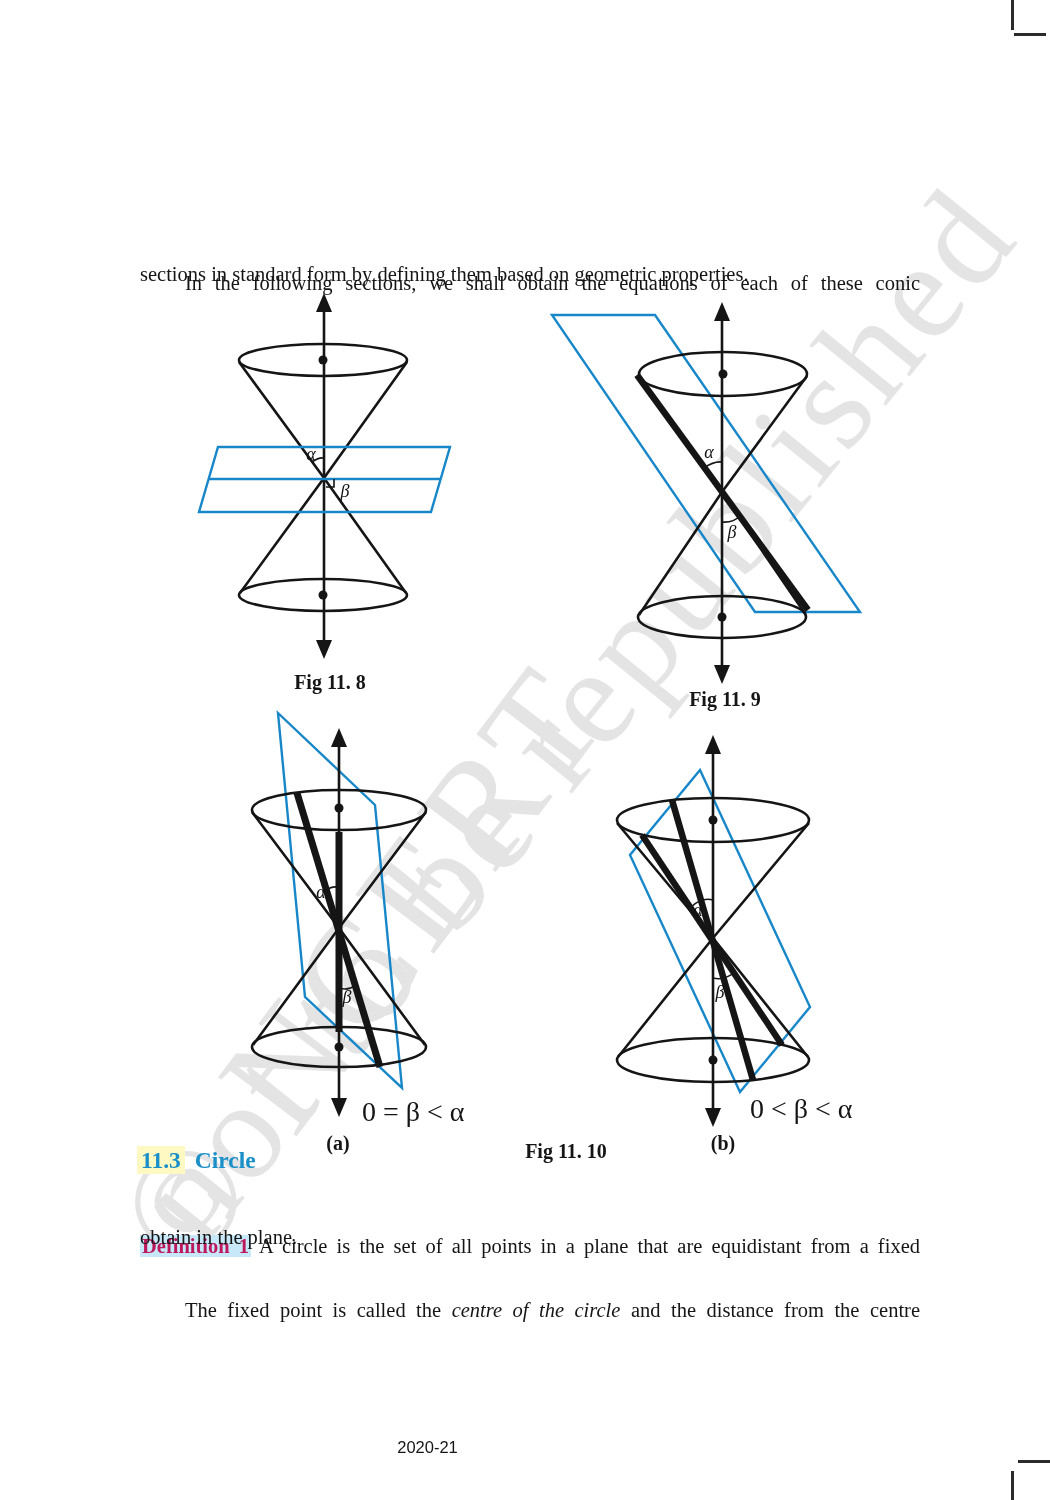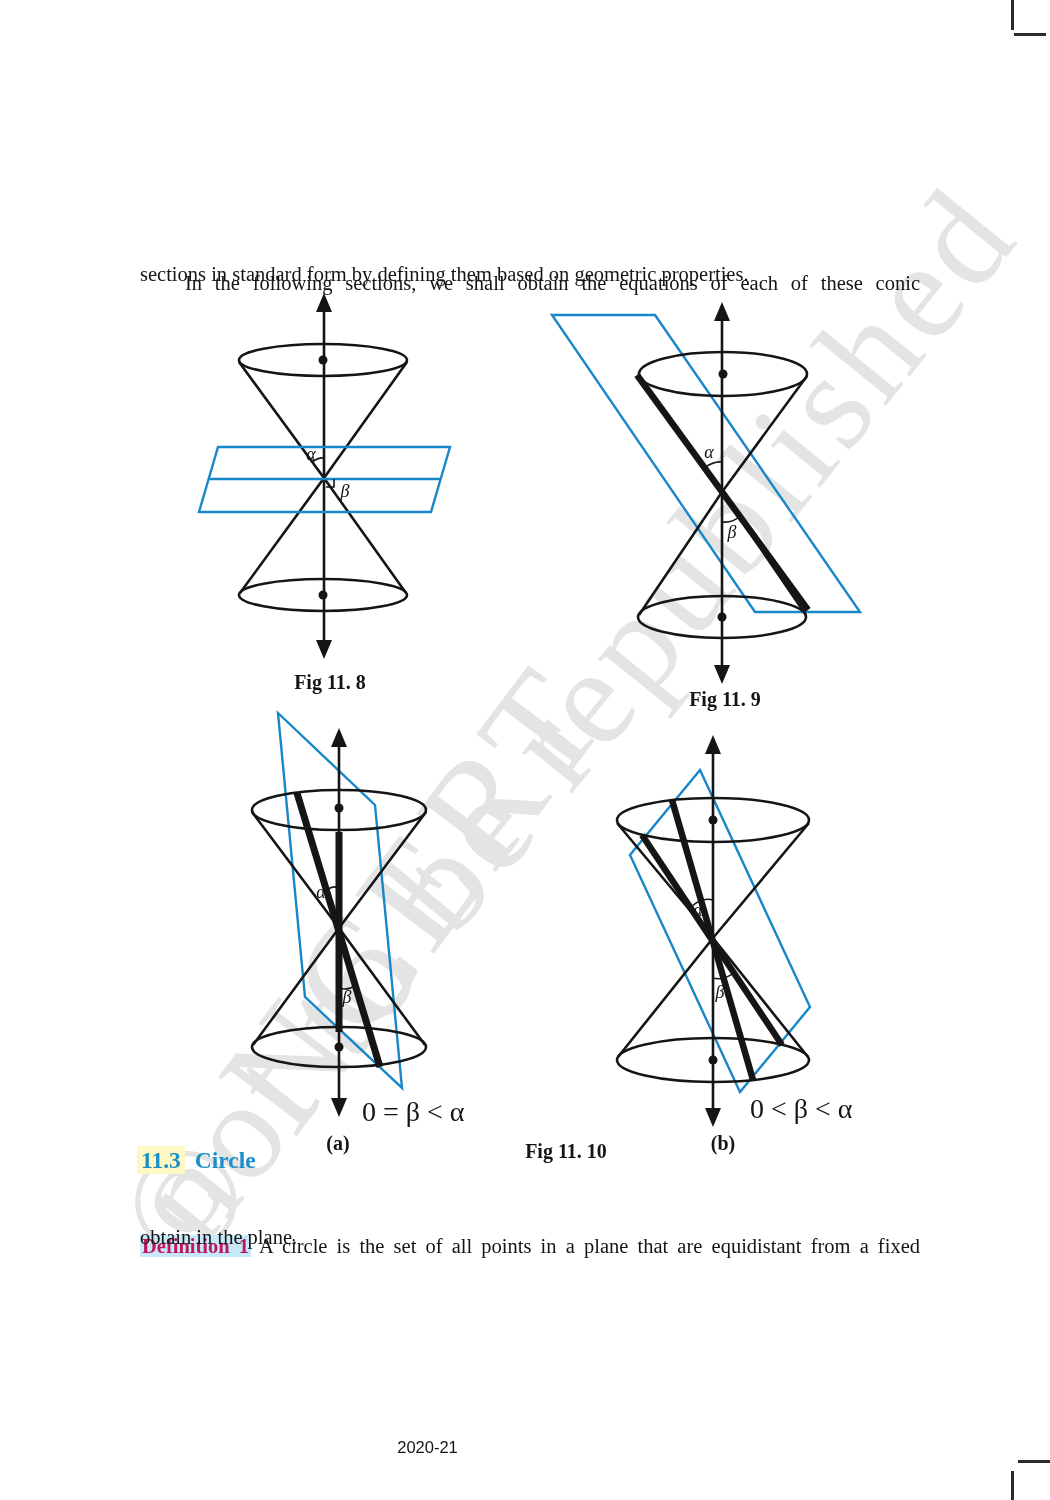--- a/index.html
+++ b/index.html
@@ -166,16 +166,19 @@
 
   <div class="sec">
     <span class="num">11.3</span><span class="ttl">Circle</span>
   </div>
 
   <div class="defline just" style="top:1194px;">
     <span class="deflabel">Definition 1</span><span> A circle is the set of all points in a plane that are equidistant from a fixed</span>
   </div>
   <div class="defline" style="top:1223px;">obtain in the plane.</div>
 
+  <div class="bodyline just indent" style="top:1258px;">
+    <span>The fixed point is called the </span><em>centre of the circle</em><span> and the distance from the centre</span>
+  </div>
 
   <div class="footer">2020-21</div>
 
 </div>
 
 </body></html>

